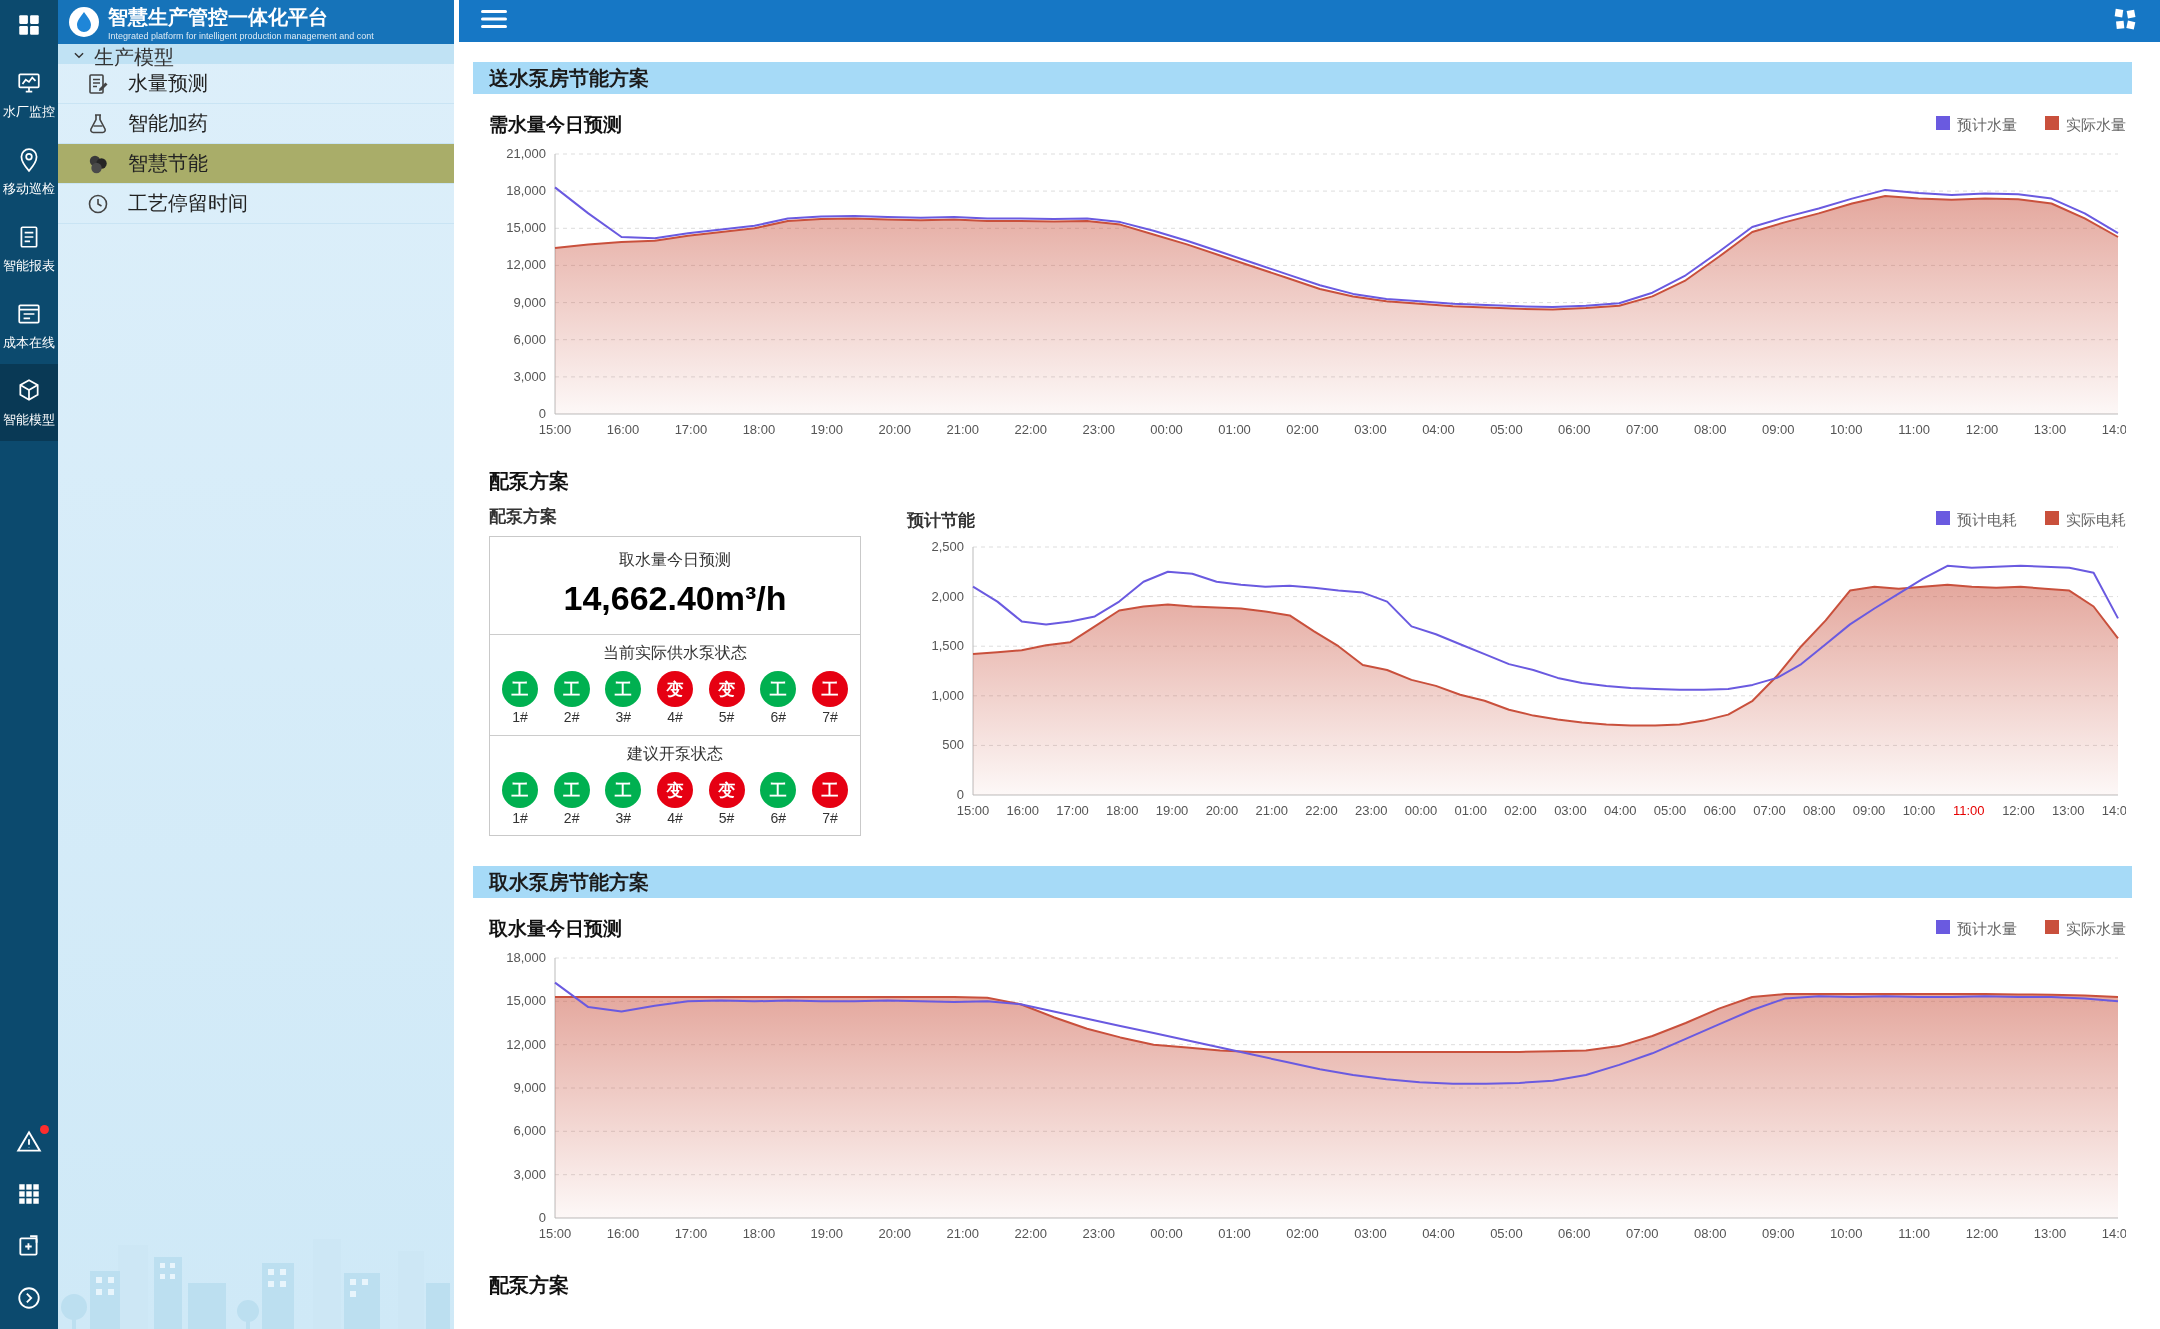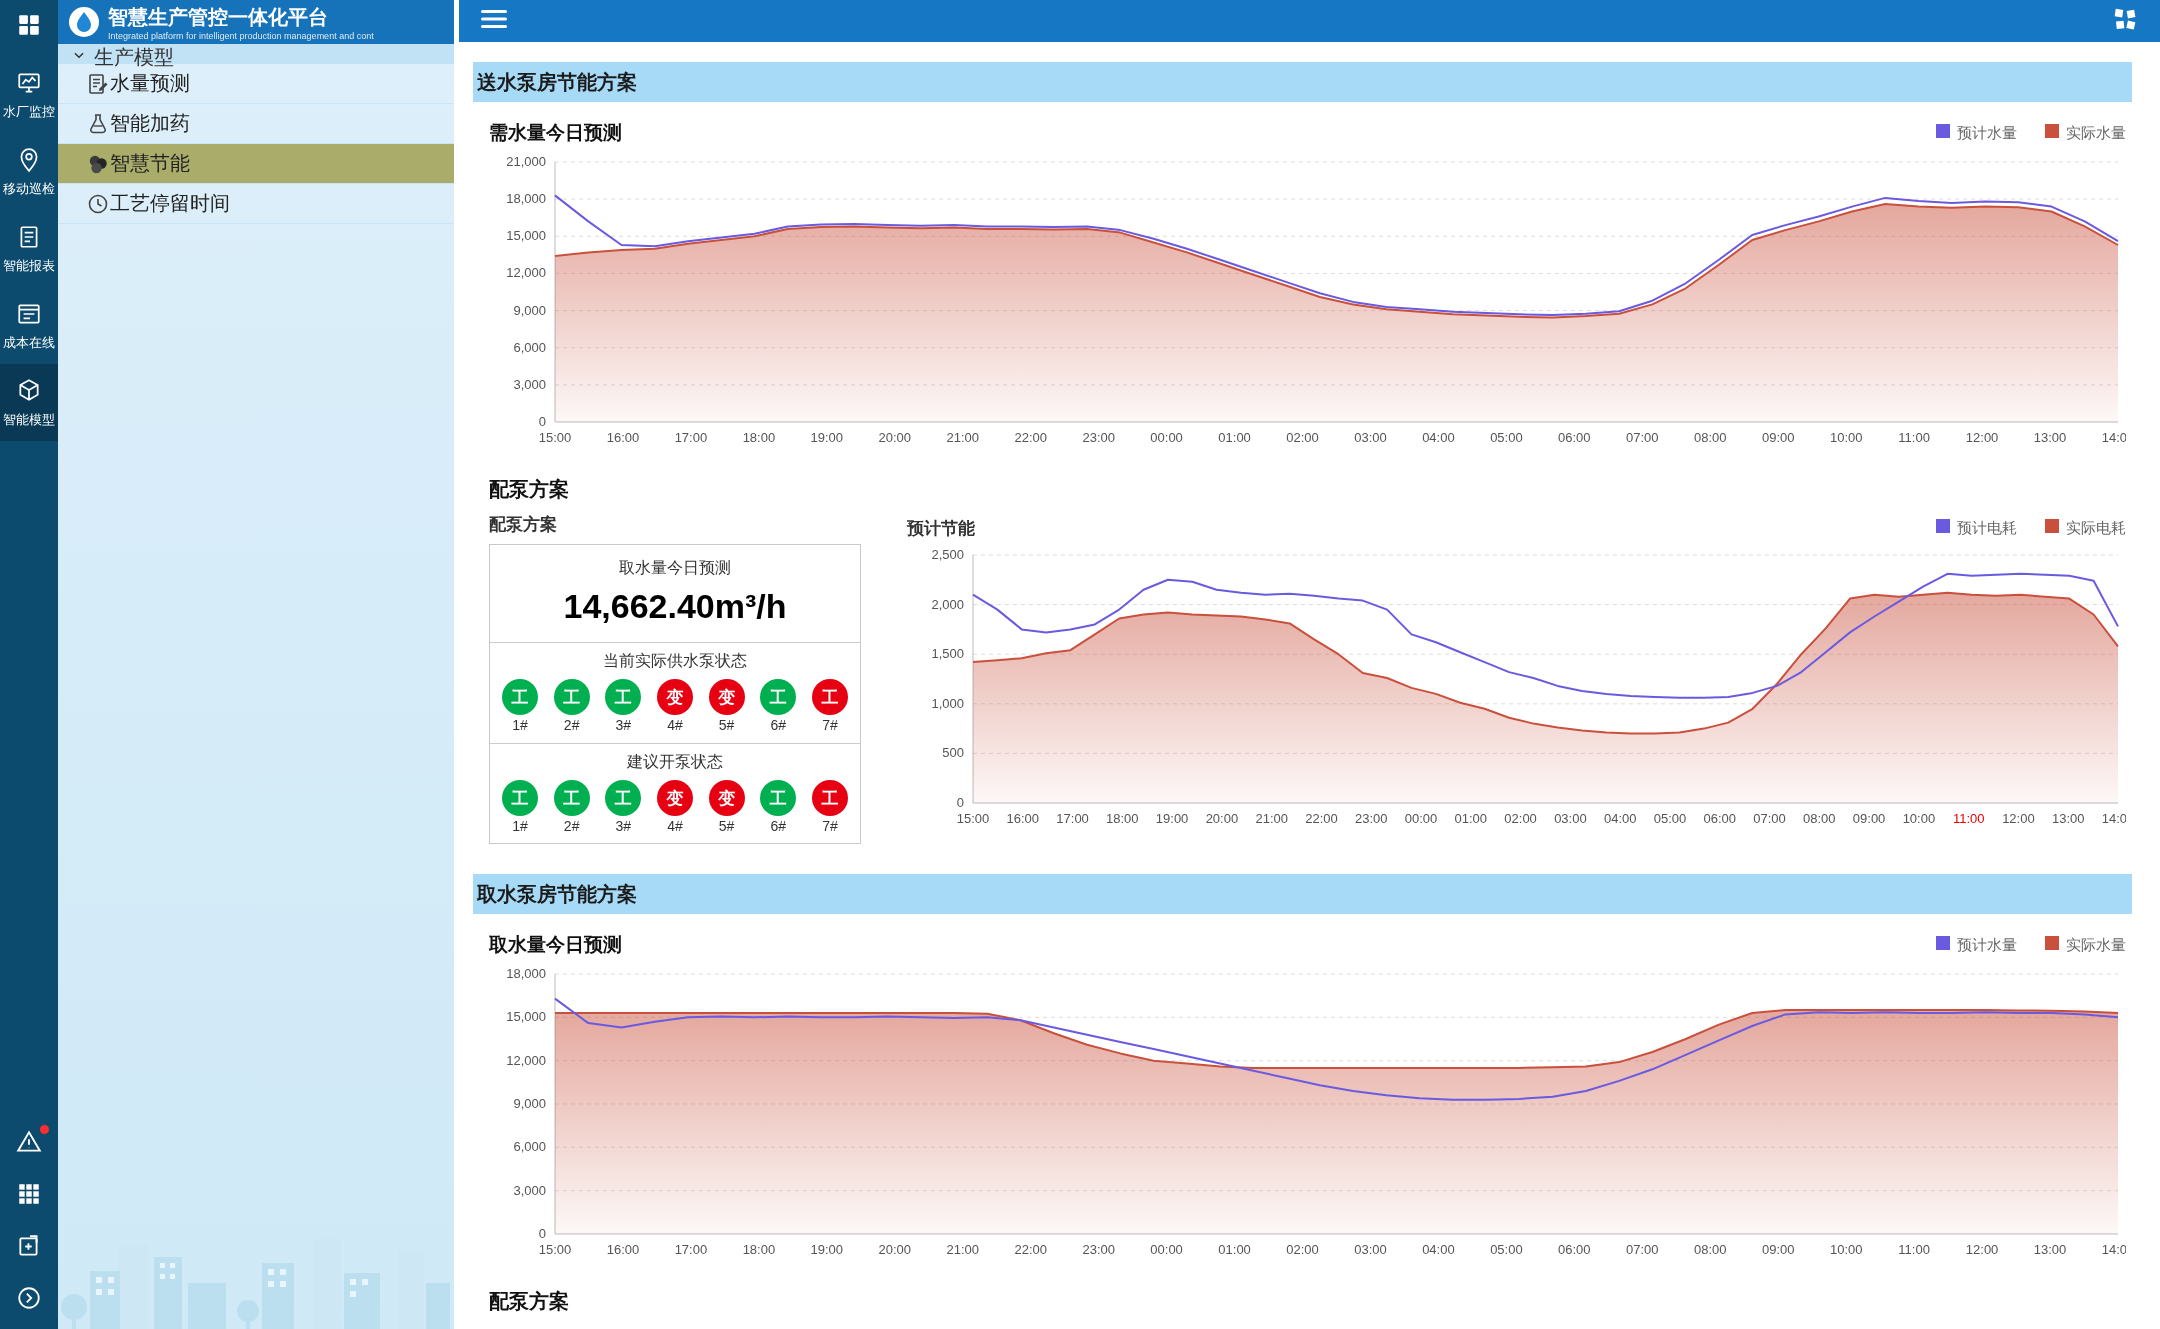--- a/index.html
+++ b/index.html
@@ -23,35 +23,35 @@
 
   
   .sidebar { width:396px; flex-shrink:0; background:linear-gradient(#ddeffa,#cfe9f7);
     position:relative; display:flex; flex-direction:column; }
   .sb-header { height:44px; background:#1673b9; display:flex; align-items:center; gap:8px; padding:0 10px; }
   .logo { width:32px; height:32px; flex-shrink:0; }
   .sb-title { color:#fff; font-size:20px; font-weight:bold; white-space:nowrap; }
   .sb-sub { color:rgba(255,255,255,.85); font-size:9px; white-space:nowrap; }
   .tree-root { height:20px; background:#c0e2f4; display:flex; align-items:flex-start; gap:8px;
     padding-left:14px; font-size:20px; color:#333; cursor:pointer; }
-  .tree-item { height:40px; display:flex; align-items:center; gap:0; padding-left:28px;
+  .tree-item { height:40px; display:flex; align-items:center; gap:18px; padding-left:28px;
     font-size:20px; color:#222; border-bottom:1px solid #c9e4f4; cursor:pointer; }
   .tree-item .ticon { width:24px; height:24px; flex-shrink:0; }
   .tree-item.active { background:#a9ad69; }
   .skyline { position:absolute; bottom:0; left:0; width:100%; height:130px; pointer-events:none; }
 
   
   .main { flex:1; min-width:0; display:flex; flex-direction:column; border-left:5px solid #fff; }
   .topbar { height:42px; background:#1677c5; display:flex; align-items:center;
     justify-content:space-between; padding:0 22px; flex-shrink:0; }
   .topbar .hamburger, .topbar .tr-icon { cursor:pointer; }
   .content { flex:1; overflow:hidden; background:#fff; padding:20px 28px 0 14px; }
 
-  .section-bar { height:40px; background:#a6daf7; display:flex; align-items:center;
-    padding-left:4px; font-size:20px; font-weight:bold; color:#1b1b1b; margin-bottom:14px; }
+  .section-bar { height:32px; background:#a6daf7; display:flex; align-items:center;
+    padding-left:16px; font-size:20px; font-weight:bold; color:#1b1b1b; margin-bottom:14px; }
   .chart-head { display:flex; align-items:center; justify-content:space-between;
     margin:0 6px 2px 16px; height:34px; }
   .chart-title { font-size:19px; font-weight:bold; color:#111; }
   .legend { display:flex; align-items:center; gap:10px; }
   .legend .entry { display:flex; align-items:flex-start; gap:7px; margin-left:18px; cursor:pointer; }
   .legend .sw { width:14px; height:14px; display:inline-block; }
   .legend .lg-label { font-size:15px; color:#666; }
   .chart { margin-left:16px; width:calc(100% - 22px); }
   .chart-lg { height:300px; }
   .chart-md { height:288px; }

